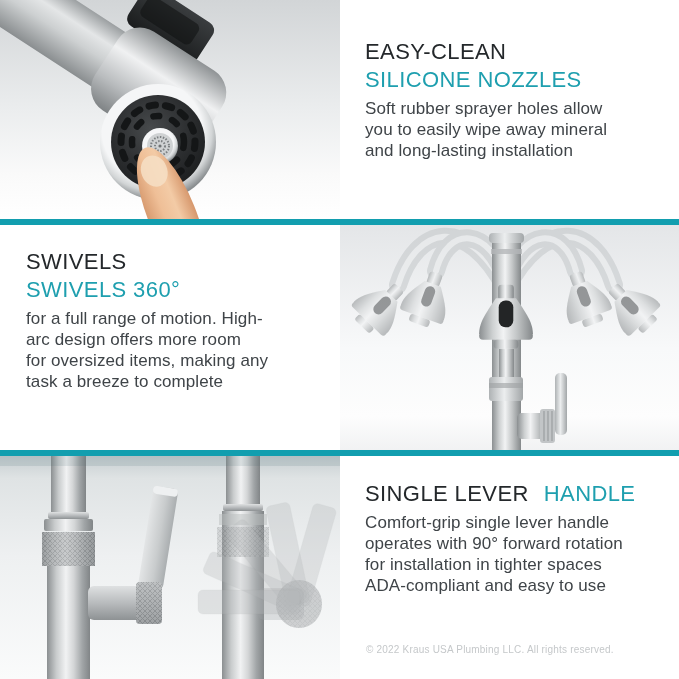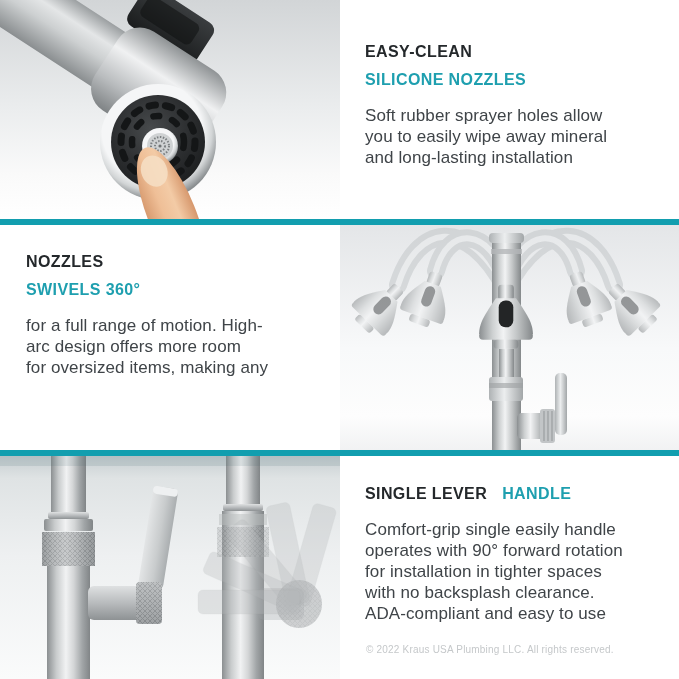--- a/index.html
+++ b/index.html
@@ -24,27 +24,27 @@
   #img-swivel{left:340px;top:225px;width:339px;height:225px;}
   #img-handle{left:0;top:456px;width:340px;height:223px;}
   .divider{position:absolute;left:0;width:679px;height:6px;background:var(--bar-color);}
   #divider-1{top:219px;}
   #divider-2{top:450px;}
   .text-block{position:absolute;}
   #text-nozzles{left:365px;top:38px;}
   #text-swivel{left:26px;top:248px;}
   #text-handle{left:365px;top:480px;}
   .hline{
-    font-size:16px;font-weight:bold;line-height:28px;
+    font-size:22px;font-weight:normal;line-height:28px;
     letter-spacing:0.4px;color:var(--heading-color);
     white-space:nowrap;
   }
   .hline.teal{color:var(--teal-text);}
   .h-teal-inline{color:var(--teal-text);margin-left:15px;}
-  .body-copy{margin-top:11px;}
+  .body-copy{margin-top:4px;}
   .body-line{
     font-size:17px;line-height:21px;letter-spacing:0.1px;
     color:var(--body-color);white-space:nowrap;
   }
   .copyright{
     position:absolute;left:366px;top:644px;
     font-size:10px;letter-spacing:0.2px;
     color:var(--copyright-color);white-space:nowrap;
   }
 </style>
@@ -127,26 +127,27 @@
     <div class="body-copy">
       <div class="body-line">Soft rubber sprayer holes allow</div>
       <div class="body-line">you to easily wipe away mineral</div>
       <div class="body-line">and long-lasting installation</div>
     </div>
   </div>
 
   <div class="divider" id="divider-1"></div>
 
   <div class="text-block" id="text-swivel">
-    <div class="hline">NOZZLES</div>
+    <div class="hline">SWIVELS</div>
     <div class="hline teal">SWIVELS 360°</div>
     <div class="body-copy">
       <div class="body-line">for a full range of motion. High-</div>
       <div class="body-line">arc design offers more room</div>
       <div class="body-line">for oversized items, making any</div>
+      <div class="body-line">task a breeze to complete</div>
     </div>
   </div>
 
   <div class="img-area" id="img-swivel">
     <svg width="339" height="225" viewBox="0 0 339 225">
       <defs>
         <linearGradient id="bg2" x1="0" y1="0" x2="0" y2="1">
           <stop offset="0" stop-color="#e4e6e8"></stop>
             <stop offset="0.55" stop-color="#f8f9fa"></stop>
           <stop offset="0.85" stop-color="#fdfdfd"></stop>
@@ -297,23 +298,22 @@
             </g>
         </g>
       </g>
       <rect x="0" y="0" width="340" height="10" fill="#355a60" opacity="0.12"></rect>
     </svg>
   </div>
 
   <div class="text-block" id="text-handle">
     <div class="hline"><span>SINGLE LEVER</span><span class="h-teal-inline">HANDLE</span></div>
     <div class="body-copy">
-      <div class="body-line">Comfort-grip single easily handle</div>
+      <div class="body-line">Comfort-grip single lever handle</div>
       <div class="body-line">operates with 90° forward rotation</div>
       <div class="body-line">for installation in tighter spaces</div>
-      <div class="body-line">with no backsplash clearance.</div>
       <div class="body-line">ADA-compliant and easy to use</div>
     </div>
   </div>
 
   <div class="copyright">© 2022 Kraus USA Plumbing LLC. All rights reserved.</div>
 
 </div>
 
 </body></html>

